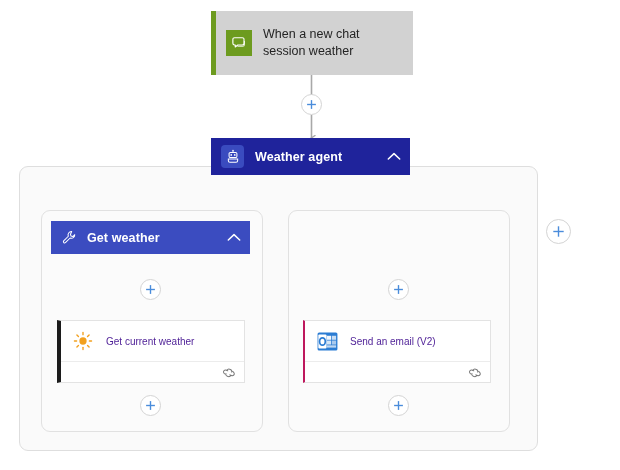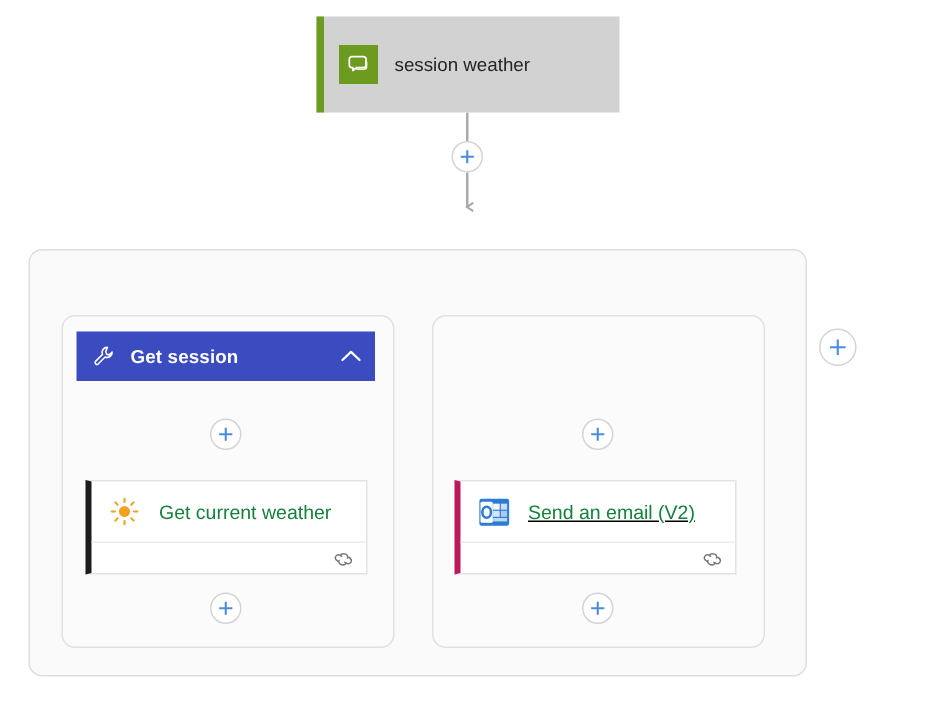--- a/index.html
+++ b/index.html
@@ -128,37 +128,37 @@
   }
 
   
   .action {
     background: #ffffff;
     border: 1px solid #e3e3e3;
     box-sizing: border-box;
     z-index: 3;
   }
   .action.a1 { left: 57px;  top: 320px; width: 188px; height: 63px; border-left: 4px solid #1c1c1c; }
-  .action.a2 { left: 303px; top: 320px; width: 188px; height: 63px; border-left: 4px solid #be185d; text-decoration: underline; }
+  .action.a2 { left: 303px; top: 320px; width: 188px; height: 63px; border-left: 2px solid #be185d; }
   .action-main {
     height: 40px;
     display: flex;
     align-items: center;
     padding-left: 11px;
     box-sizing: border-box;
   }
   .action-ico {
     width: 22px; height: 22px;
     flex: 0 0 22px;
     display: flex; align-items: center; justify-content: center;
     margin-right: 12px;
   }
   .action-label {
-    font-size: 13px;
-    color: #15803d;
+    font-size: 10px;
+    color: #4c1d95;
   }
   .action-foot {
     height: 22px;
     border-top: 1px solid #ececec;
     display: flex;
     align-items: center;
     justify-content: flex-end;
     padding-right: 8px;
     box-sizing: border-box;
   }
@@ -223,32 +223,51 @@
   <div class="node tool-group g2"></div>
 
   <div class="node trigger">
     <div class="trigger-ico">
       <svg width="17" height="17" viewBox="0 0 20 20">
         <path d="M4.2 3.2h9.1a2 2 0 0 1 2 2v4.6a2 2 0 0 1-2 2H8.0l-3.0 2.3v-2.3h-0.8a2 2 0 0 1-2-2V5.2a2 2 0 0 1 2-2z" fill="none" stroke="#ffffff" stroke-width="1.35" stroke-linejoin="round"></path>
         <path d="M7.6 13.2h6.2a2 2 0 0 0 2-2V7.0" fill="none" stroke="#ffffff" stroke-width="1.2" opacity="0.85"></path>
       </svg>
     </div>
     <div class="trigger-label">
+      <div>When a new chat</div>
       <div>session weather</div>
     </div>
   </div>
 
+  <div class="node agent">
+    <div class="agent-ico">
+      <svg width="16" height="16" viewBox="0 0 20 20">
+        <line x1="10" y1="2.0" x2="10" y2="4.2" stroke="#ffffff" stroke-width="1.2"></line>
+        <circle cx="10" cy="1.8" r="0.95" fill="#ffffff"></circle>
+        <rect x="5.1" y="4.3" width="9.8" height="6.4" rx="1.7" fill="none" stroke="#ffffff" stroke-width="1.3"></rect>
+        <circle cx="7.8" cy="7.4" r="1.05" fill="#ffffff"></circle>
+        <circle cx="12.2" cy="7.4" r="1.05" fill="#ffffff"></circle>
+        <path d="M4.2 12.6h11.6v2.0a2 2 0 0 1-2 2H6.2a2 2 0 0 1-2-2z" fill="none" stroke="#ffffff" stroke-width="1.3"></path>
+      </svg>
+    </div>
+    <span class="agent-label">Weather agent</span>
+    <span class="chev">
+      <svg width="14" height="9" viewBox="0 0 14 9">
+        <path d="M1.3 7.0 L7 1.6 L12.7 7.0" fill="none" stroke="#ffffff" stroke-width="1.5" stroke-linecap="round" stroke-linejoin="round"></path>
+      </svg>
+    </span>
+  </div>
 
   <div class="node tool-head t1">
     <span style="display:flex;align-items:center;">
       <svg width="15" height="15" viewBox="0 0 18 18">
         <path d="M11.6 1.9a4.0 4.0 0 0 0-4.0 5.6L2.0 13.1a1.5 1.5 0 0 0 2.1 2.1l5.6-5.6a4.0 4.0 0 0 0 5.6-4.0l-2.3 2.3-2.2-0.6-0.6-2.2z" fill="none" stroke="#ffffff" stroke-width="1.25" stroke-linejoin="round"></path>
       </svg>
     </span>
-    <span class="tool-head-label">Get session</span>
+    <span class="tool-head-label">Get weather</span>
     <span class="chev">
       <svg width="14" height="9" viewBox="0 0 14 9">
         <path d="M1.3 7.0 L7 1.6 L12.7 7.0" fill="none" stroke="#ffffff" stroke-width="1.5" stroke-linecap="round" stroke-linejoin="round"></path>
       </svg>
     </span>
   </div>
 
 
   <div class="node action a1">
     <div class="action-main">

